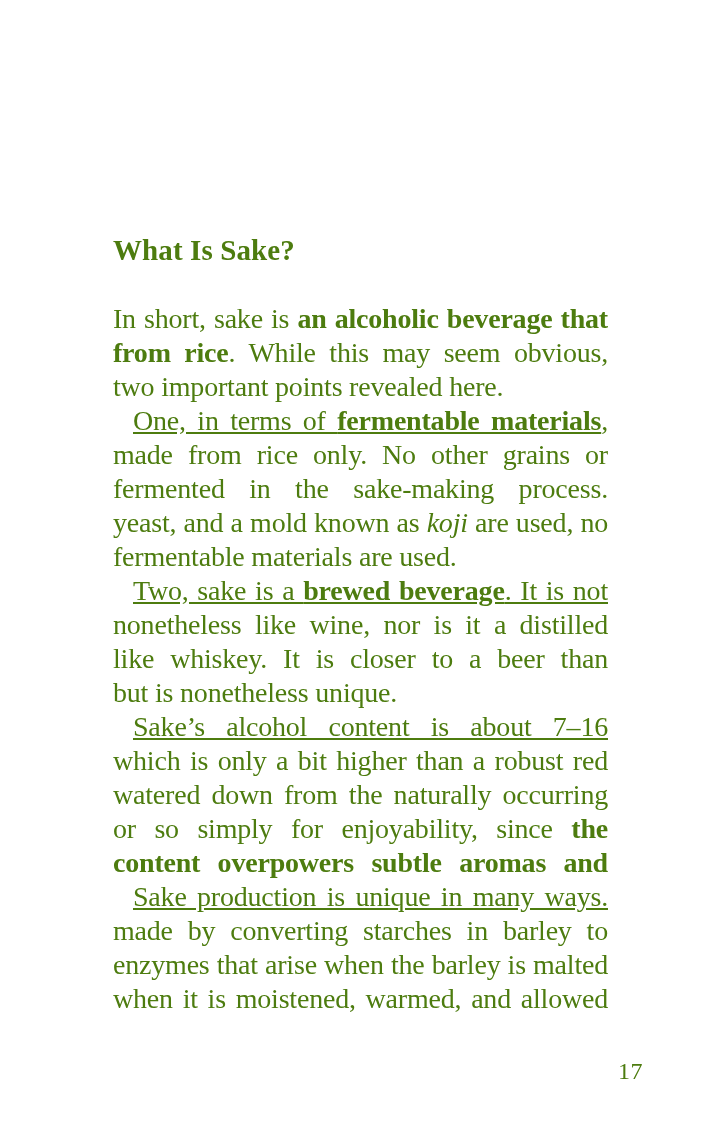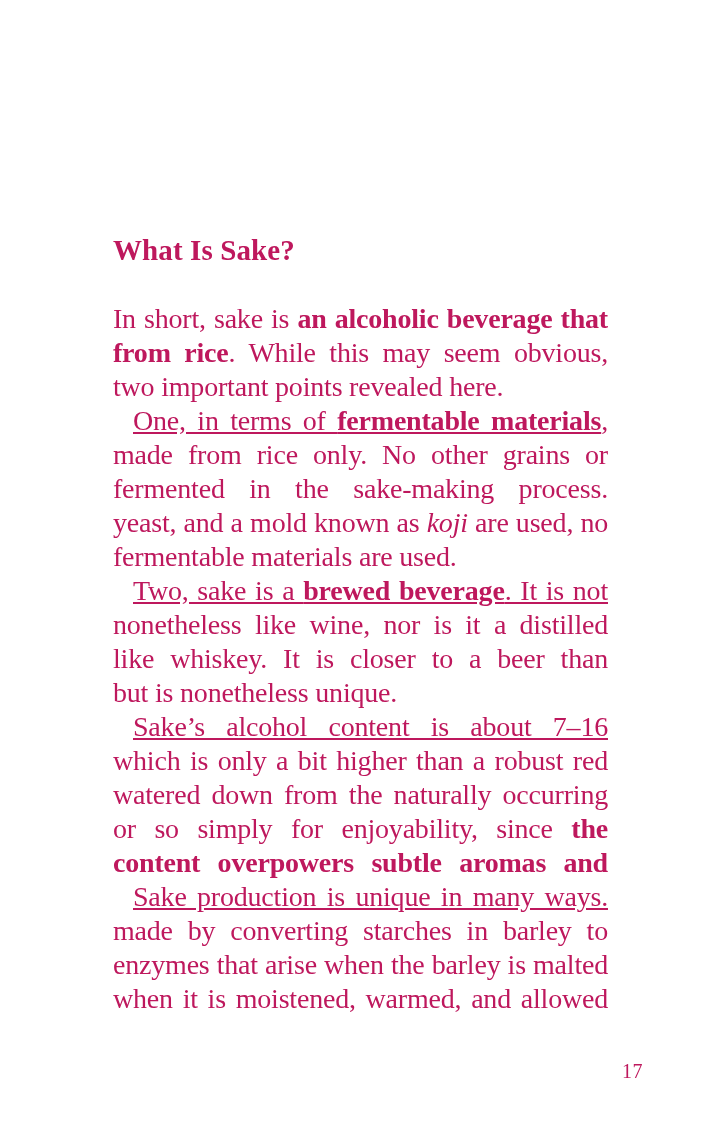--- a/index.html
+++ b/index.html
@@ -7,21 +7,21 @@
     padding: 0;
     background: #ffffff;
   }
   .page {
     position: relative;
     width: 702px;
     height: 1145px;
     background: #ffffff;
     overflow: hidden;
     font-family: "Liberation Serif", "DejaVu Serif", serif;
-    color: #be185d;
+    color: #4d7c0f;
   }
   .title {
     position: absolute;
     left: 113px;
     top: 233px;
     margin: 0;
     font-size: 29px;
     line-height: 34px;
     font-weight: bold;
     letter-spacing: 0.1px;
@@ -48,21 +48,21 @@
   .line.indent {
     padding-left: 20px;
     text-decoration: underline;
   }
   .b { font-weight: bold; }
   .i { font-style: italic; }
   .folio {
     position: absolute;
     top: 1059px;
     right: 59px;
-    font-size: 20px;
+    font-size: 24px;
     line-height: 24px;
     letter-spacing: 0.5px;
   }
 </style>
 </head>
 <body>
 
 <div class="page">
   <h1 class="title">What Is Sake?</h1>
 

